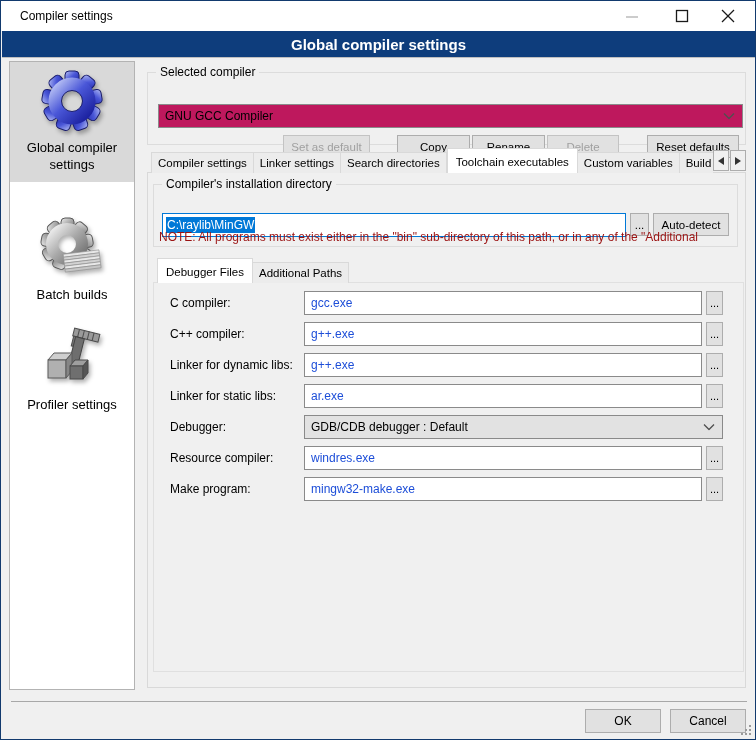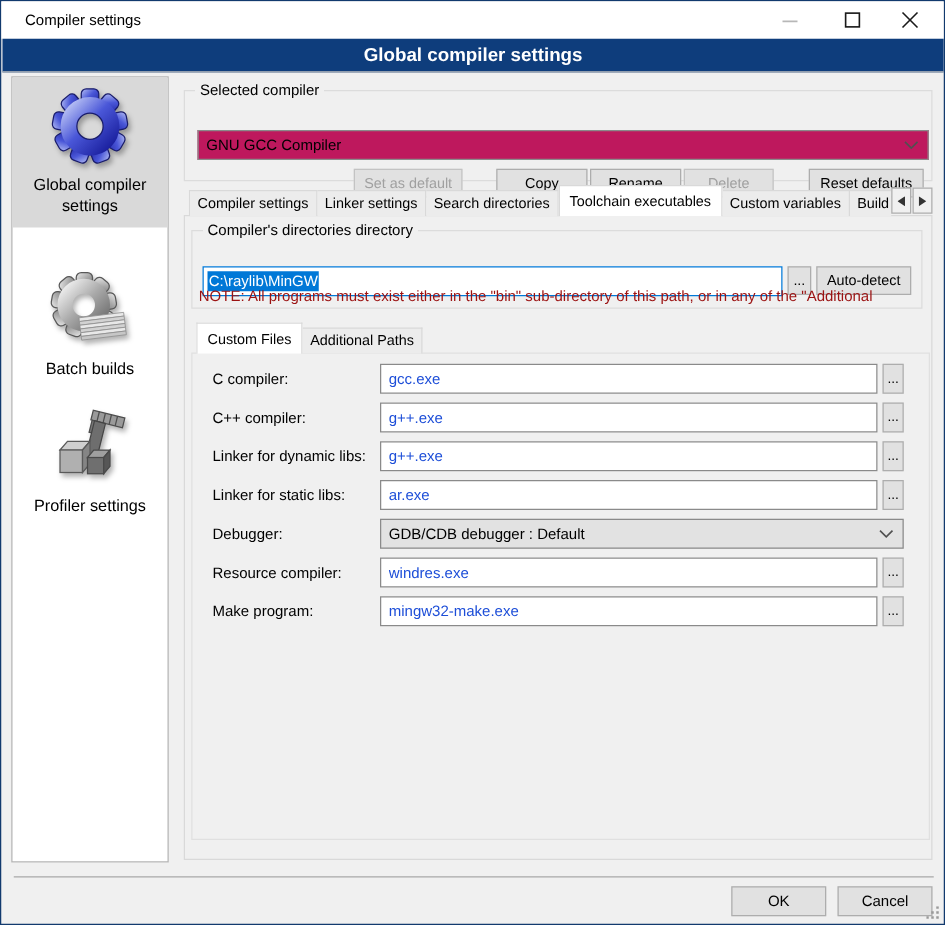--- a/index.html
+++ b/index.html
@@ -268,33 +268,33 @@
     <div class="arrow-btn">
       <svg width="6" height="8">
           <polygon points="0,0 6,4 0,8" fill="#333"></polygon>
         </svg>
     </div>
   </div>
 
   <div class="main-panel"></div>
 
   <fieldset class="fs-dir">
-    <legend>Compiler's directories directory</legend>
+    <legend>Compiler's installation directory</legend>
     <div class="dir-row">
       <div class="dir-input">
         <span class="sel-text">C:\raylib\MinGW</span>
       </div>
       <button class="btn browse-btn">...</button>
       <button class="btn autodetect-btn">Auto-detect</button>
     </div>
   </fieldset>
   <div class="note-text">NOTE: All programs must exist either in the "bin" sub-directory of this path, or in any of the "Additional</div>
 
   <div class="tabstrip inner">
-    <div class="tab active">Custom Files</div>
+    <div class="tab active">Debugger Files</div>
     <div class="tab">Additional Paths</div>
   </div>
 
   <div class="inner-panel">
     <div class="rows">
 
       <div class="trow">
         <span class="trow-label">C compiler:</span>
         <input value="gcc.exe" style="">
         <button class="btn row-browse">...</button>

